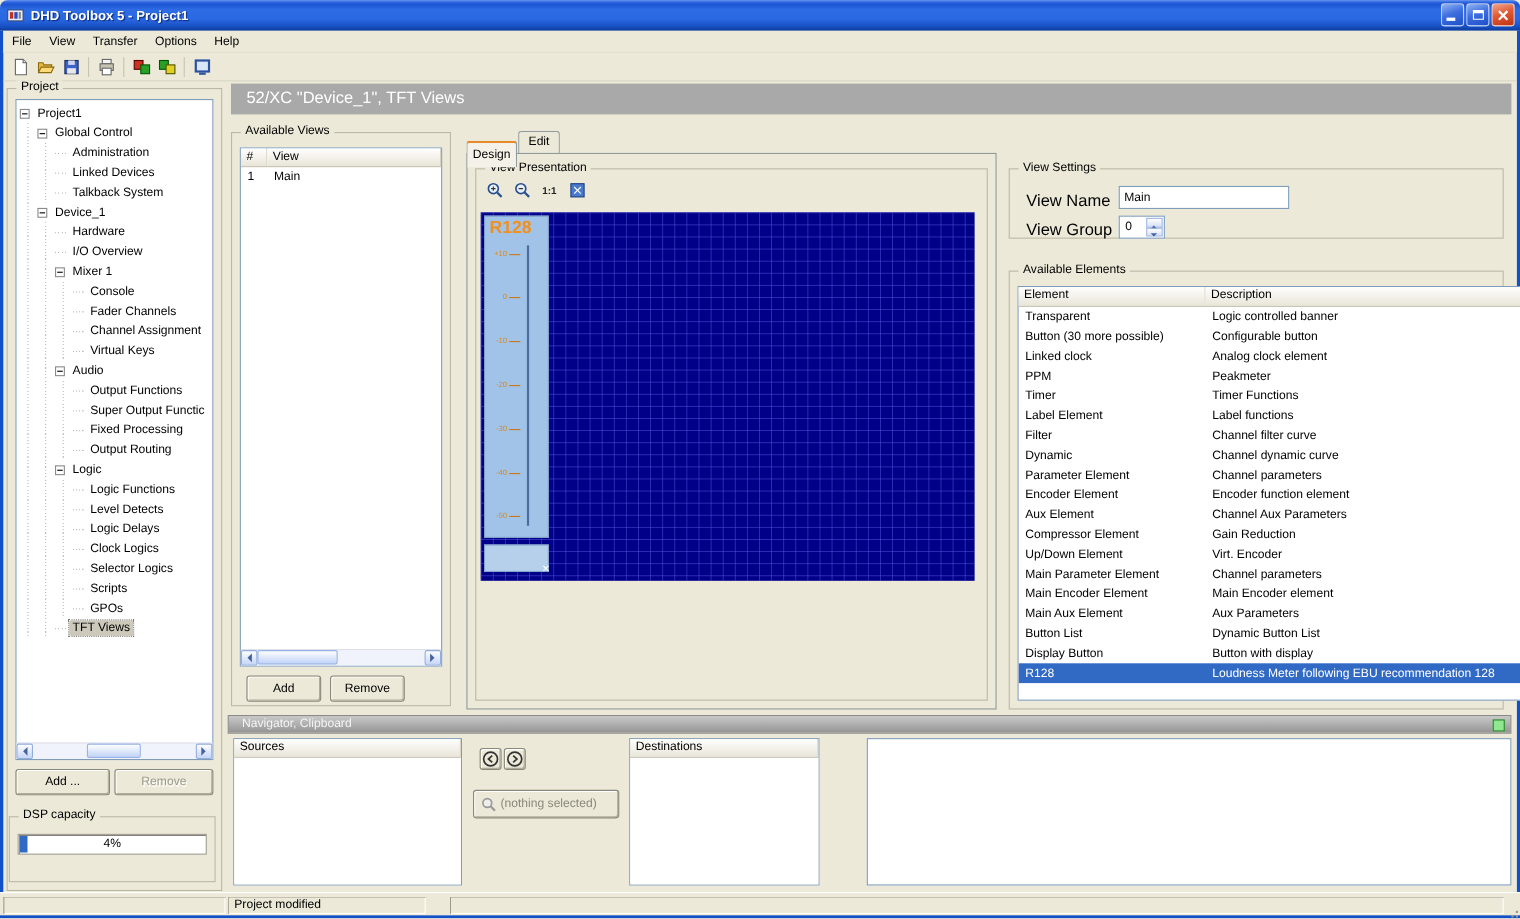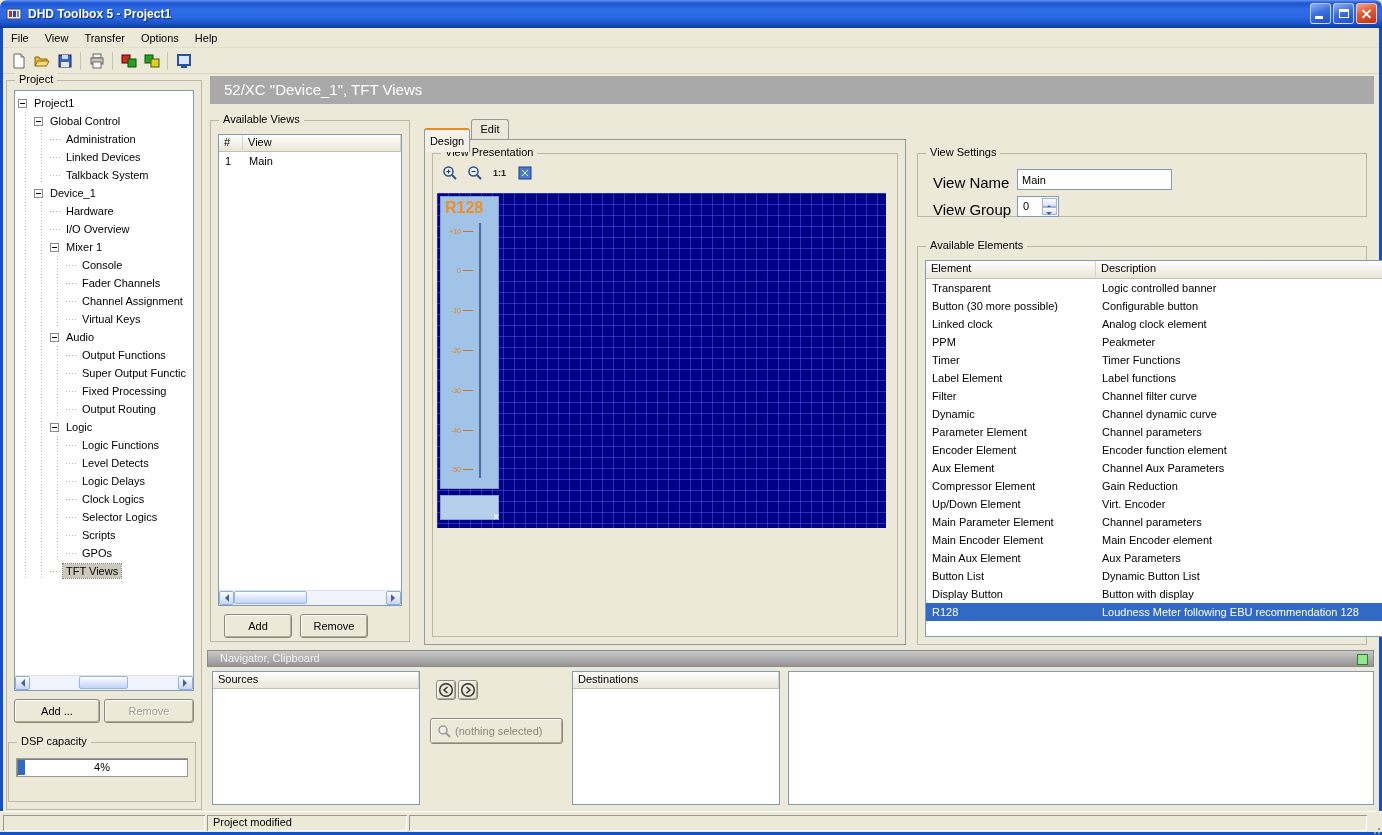--- a/index.html
+++ b/index.html
@@ -667,27 +667,27 @@
   </div>
 
   <div class="btn" style="left:430px;top:718px;width:133px;height:26px;color:#8a887a;gap:4px;justify-content:flex-start;padding-left:6px;">
     <svg width="14" height="14">
         <circle cx="6" cy="6" r="4" fill="#eee" stroke="#999" stroke-width="1.5"></circle>
         <line x1="9" y1="9" x2="13" y2="13" stroke="#999" stroke-width="2"></line>
       </svg>
     <span>(nothing selected)</span>
   </div>
 
-  <div class="listpanel whitebox" style="left:572px;top:671px;width:208px;height:134px;">
+  <div class="listpanel whitebox" style="left:572px;top:671px;width:173px;height:134px;">
     <div class="colhdr" style="height:17px;">Destinations</div>
     <div class="body"></div>
   </div>
 
   <div class="whitebox" style="position:absolute;left:788px;top:671px;width:586px;height:134px;"></div>
 
   <div id="statusbar">
     <div class="status-sec" style="left:3px;width:202px;"></div>
-    <div class="status-sec" style="left:207px;width:200px;">Project modified</div>
+    <div class="status-sec" style="left:207px;width:180px;">Project modified</div>
     <div class="status-sec" style="left:409px;width:958px;"></div>
     <div id="grip"></div>
   </div>
 
 </div>
 
 </body></html>

